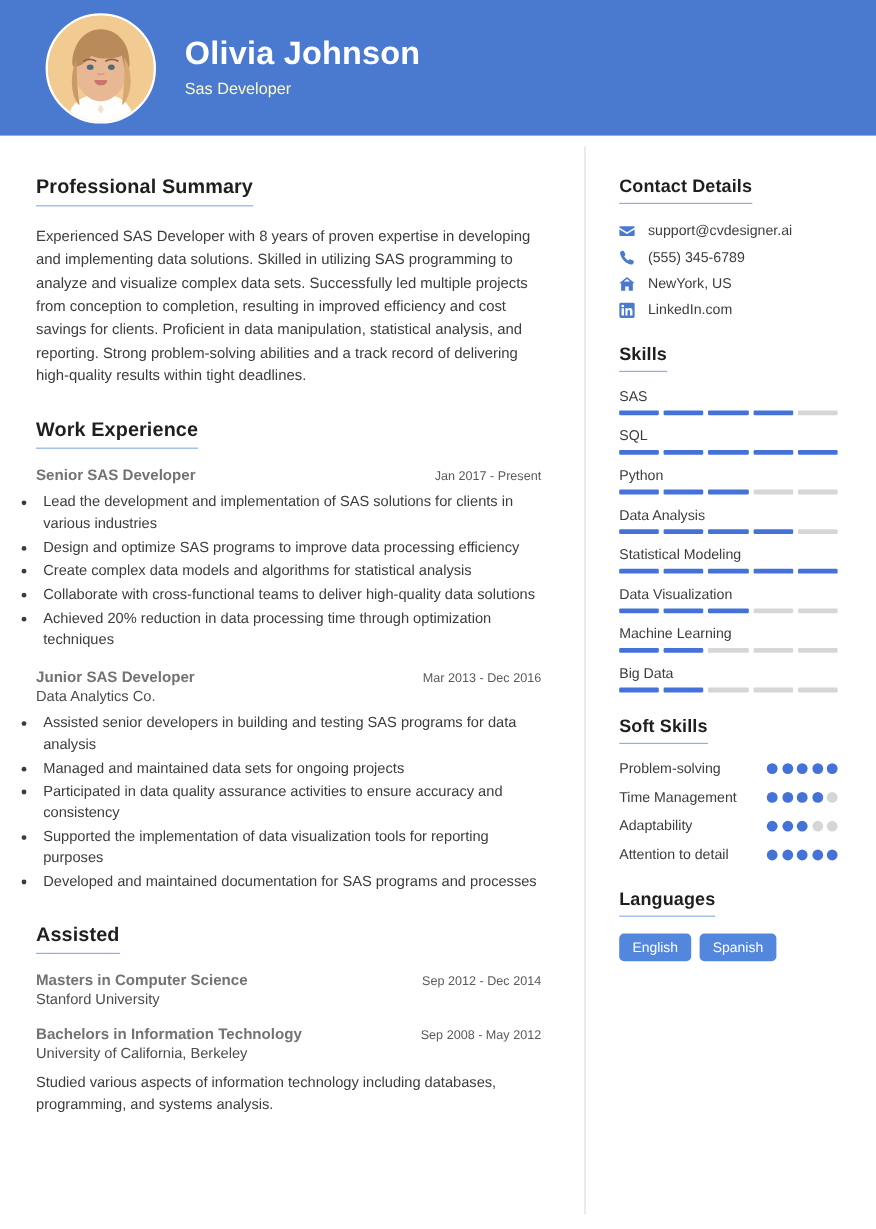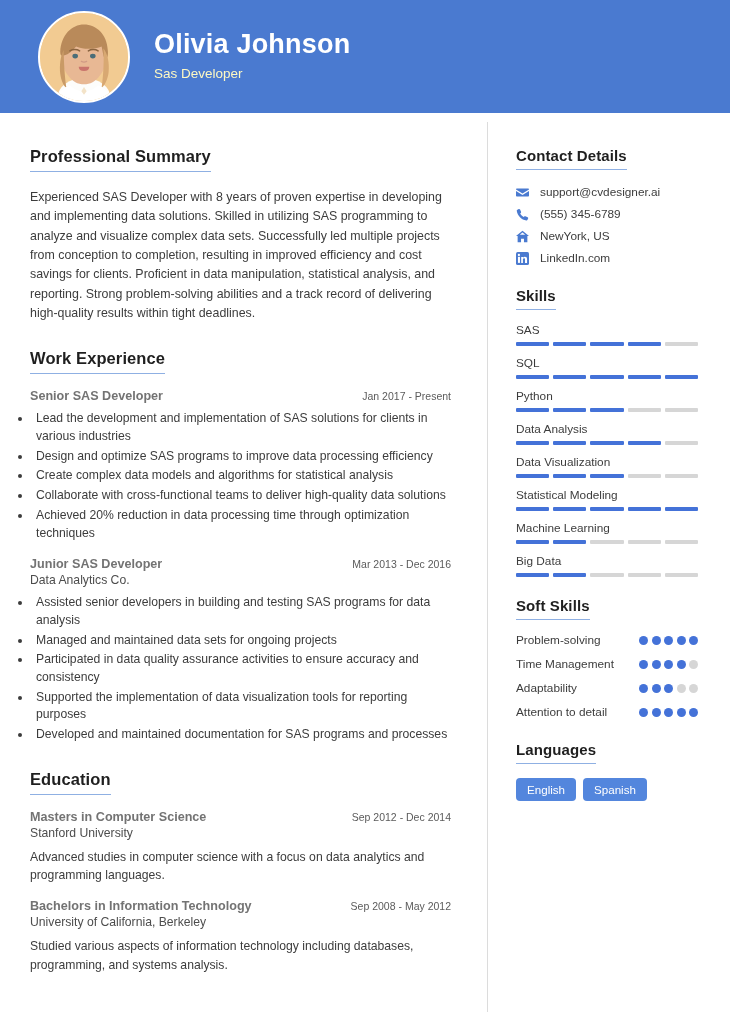--- a/index.html
+++ b/index.html
@@ -295,29 +295,28 @@
                 <li>Managed and maintained data sets for ongoing projects</li>
                 <li>Participated in data quality assurance activities to ensure accuracy and consistency</li>
                 <li>Supported the implementation of data visualization tools for reporting purposes</li>
                 <li>Developed and maintained documentation for SAS programs and processes</li>
               </ul>
             </div>
           </div>
       </div>
 
       <div class="sec sec-gap">
-        <div class="sec-title">Education</div>
+        <div class="sec-title">Assisted</div>
         <div id="education-list">
             <div class="block">
               <div class="block-head">
                 <span class="block-role">Masters in Computer Science</span>
                 <span class="block-date">Sep 2012 - Dec 2014</span>
               </div>
               <div class="block-org">Stanford University</div>
-              <div class="block-desc">Advanced studies in computer science with a focus on data analytics and programming languages.</div>
             </div>
             <div class="block">
               <div class="block-head">
                 <span class="block-role">Bachelors in Information Technology</span>
                 <span class="block-date">Sep 2008 - May 2012</span>
               </div>
               <div class="block-org">University of California, Berkeley</div>
               <div class="block-desc">Studied various aspects of information technology including databases, programming, and systems analysis.</div>
             </div>
           </div>
@@ -405,37 +404,37 @@
               <div class="skill-name">Data Analysis</div>
               <div class="skill-bar">
                 <span class="seg on"></span>
                 <span class="seg on"></span>
                 <span class="seg on"></span>
                 <span class="seg on"></span>
                 <span class="seg"></span>
               </div>
             </div>
             <div class="skill-item">
+              <div class="skill-name">Statistical Modeling</div>
+              <div class="skill-bar">
+                <span class="seg on"></span>
+                <span class="seg on"></span>
+                <span class="seg on"></span>
+                <span class="seg on"></span>
+                <span class="seg on"></span>
+              </div>
+            </div>
+            <div class="skill-item">
               <div class="skill-name">Data Visualization</div>
               <div class="skill-bar">
                 <span class="seg on"></span>
                 <span class="seg on"></span>
                 <span class="seg on"></span>
                 <span class="seg"></span>
                 <span class="seg"></span>
-              </div>
-            </div>
-            <div class="skill-item">
-              <div class="skill-name">Statistical Modeling</div>
-              <div class="skill-bar">
-                <span class="seg on"></span>
-                <span class="seg on"></span>
-                <span class="seg on"></span>
-                <span class="seg on"></span>
-                <span class="seg on"></span>
               </div>
             </div>
             <div class="skill-item">
               <div class="skill-name">Machine Learning</div>
               <div class="skill-bar">
                 <span class="seg on"></span>
                 <span class="seg on"></span>
                 <span class="seg"></span>
                 <span class="seg"></span>
                 <span class="seg"></span>

